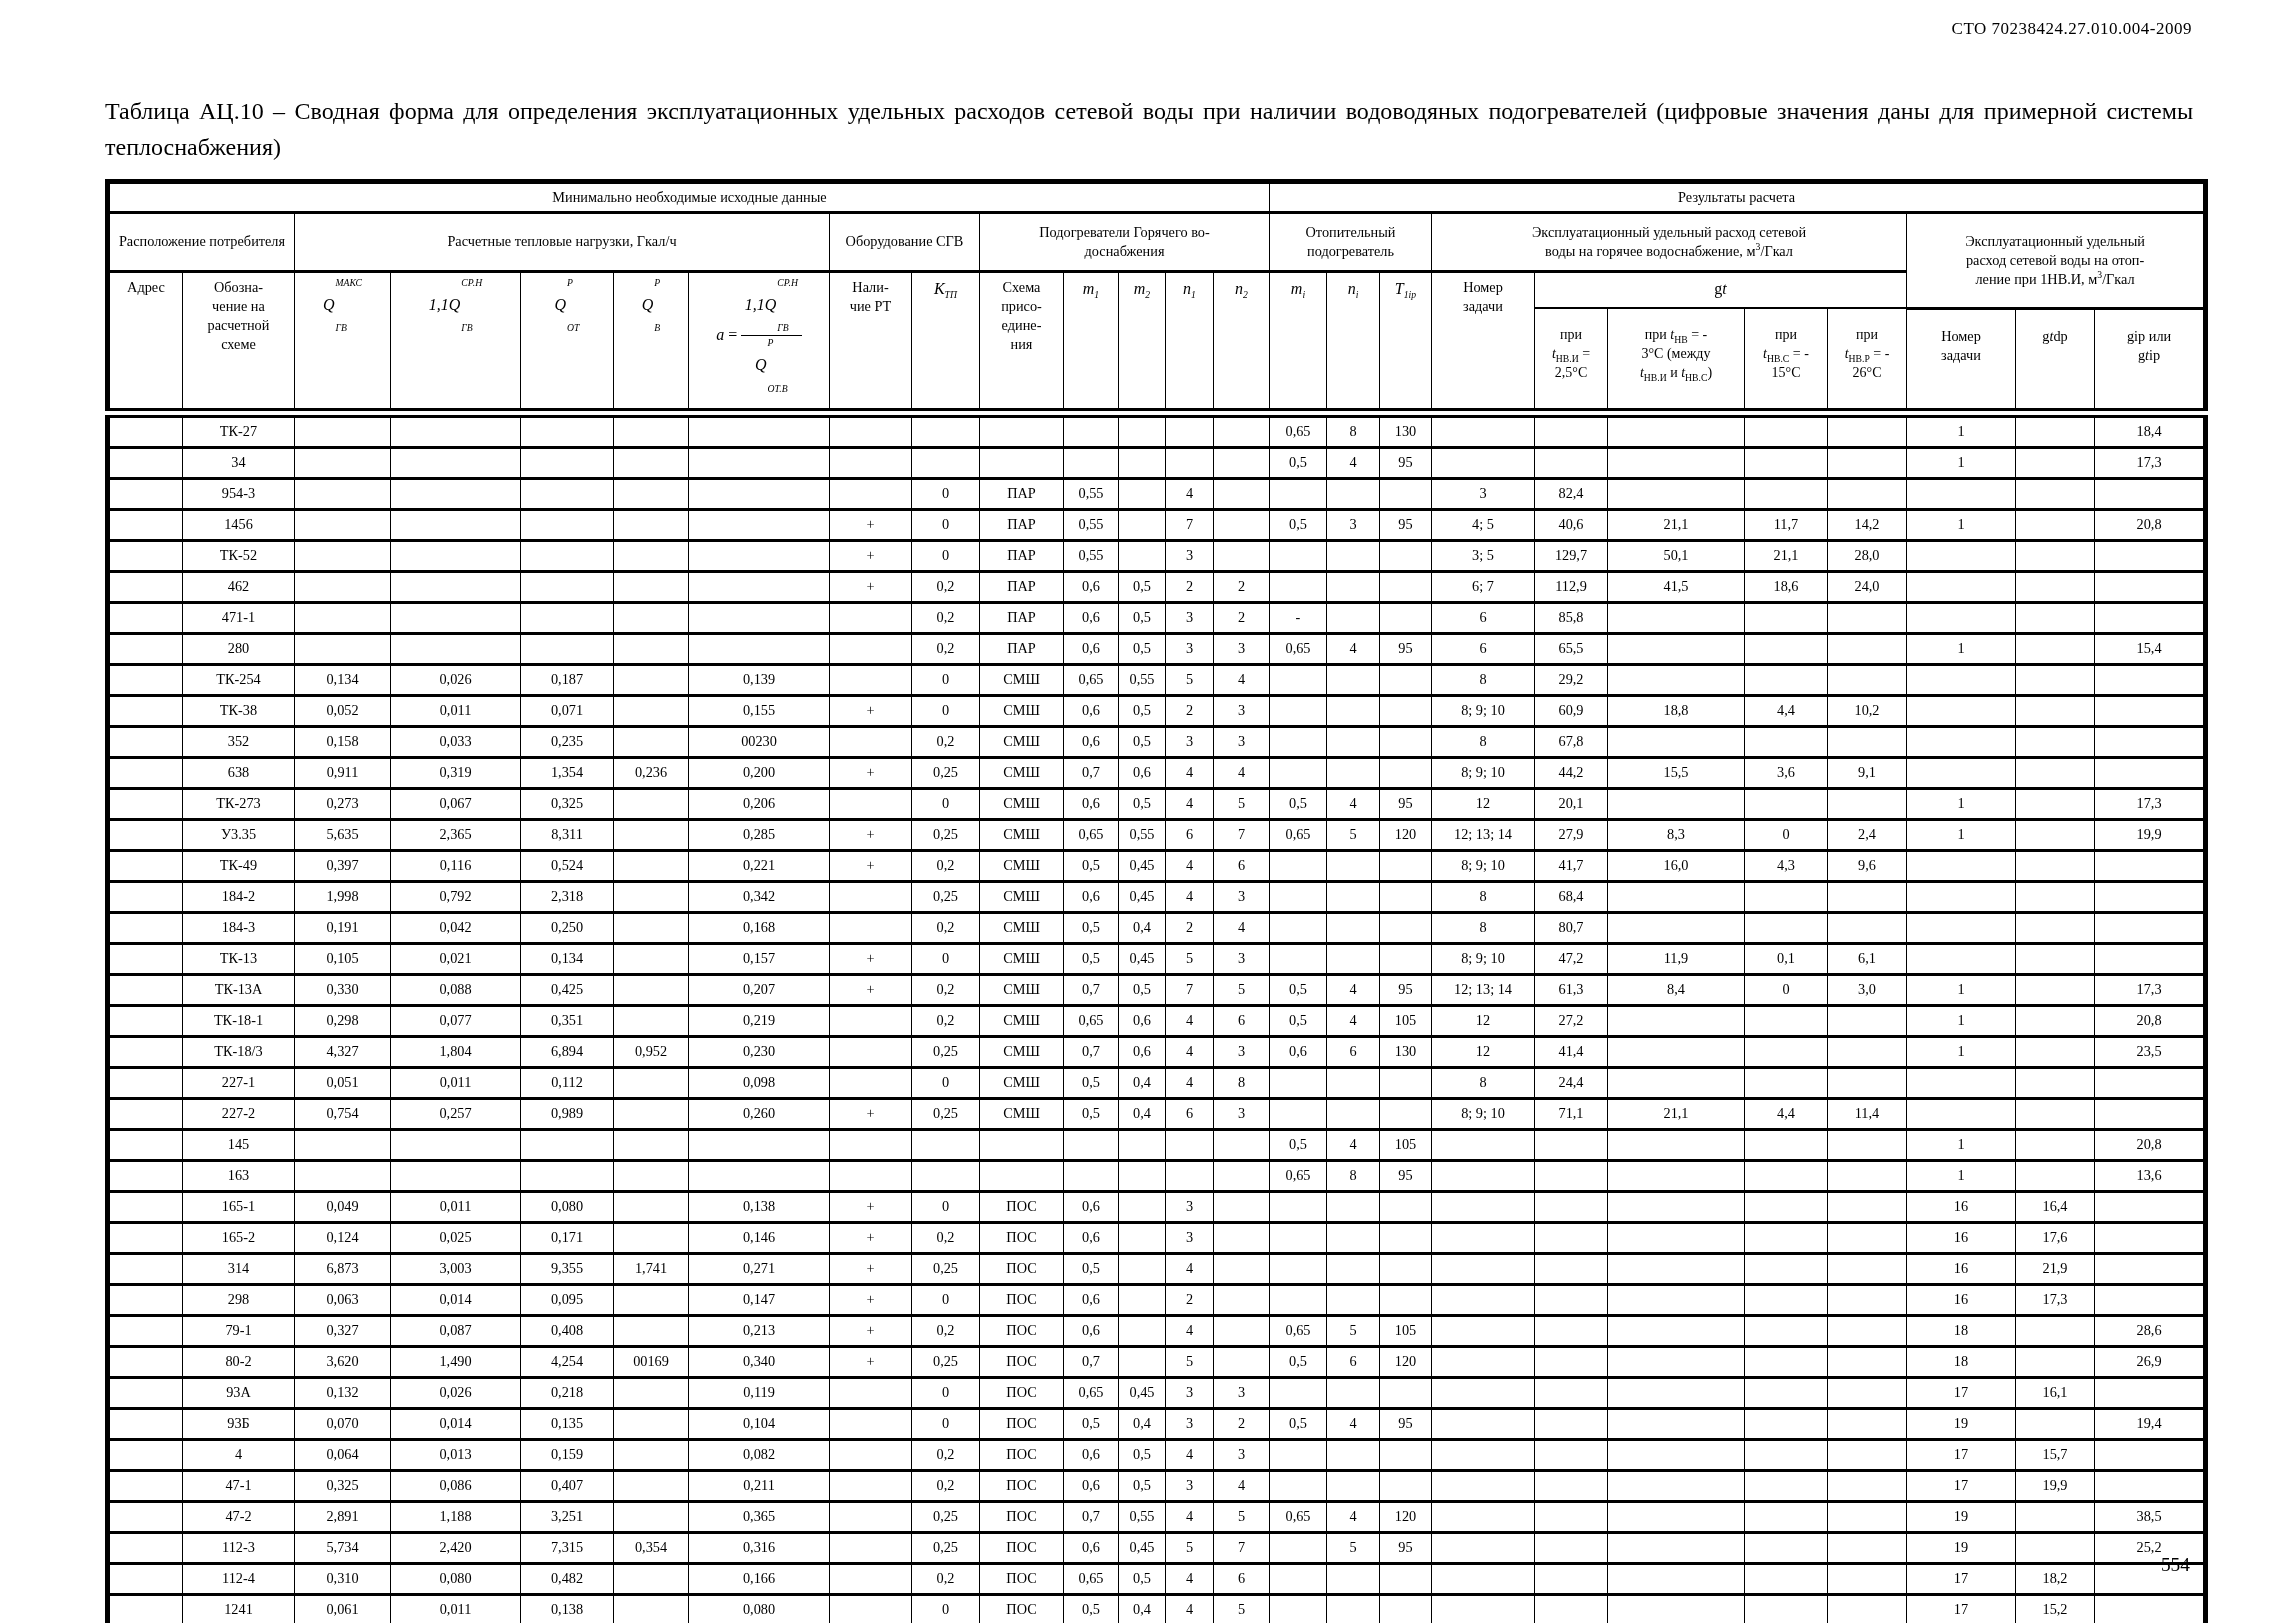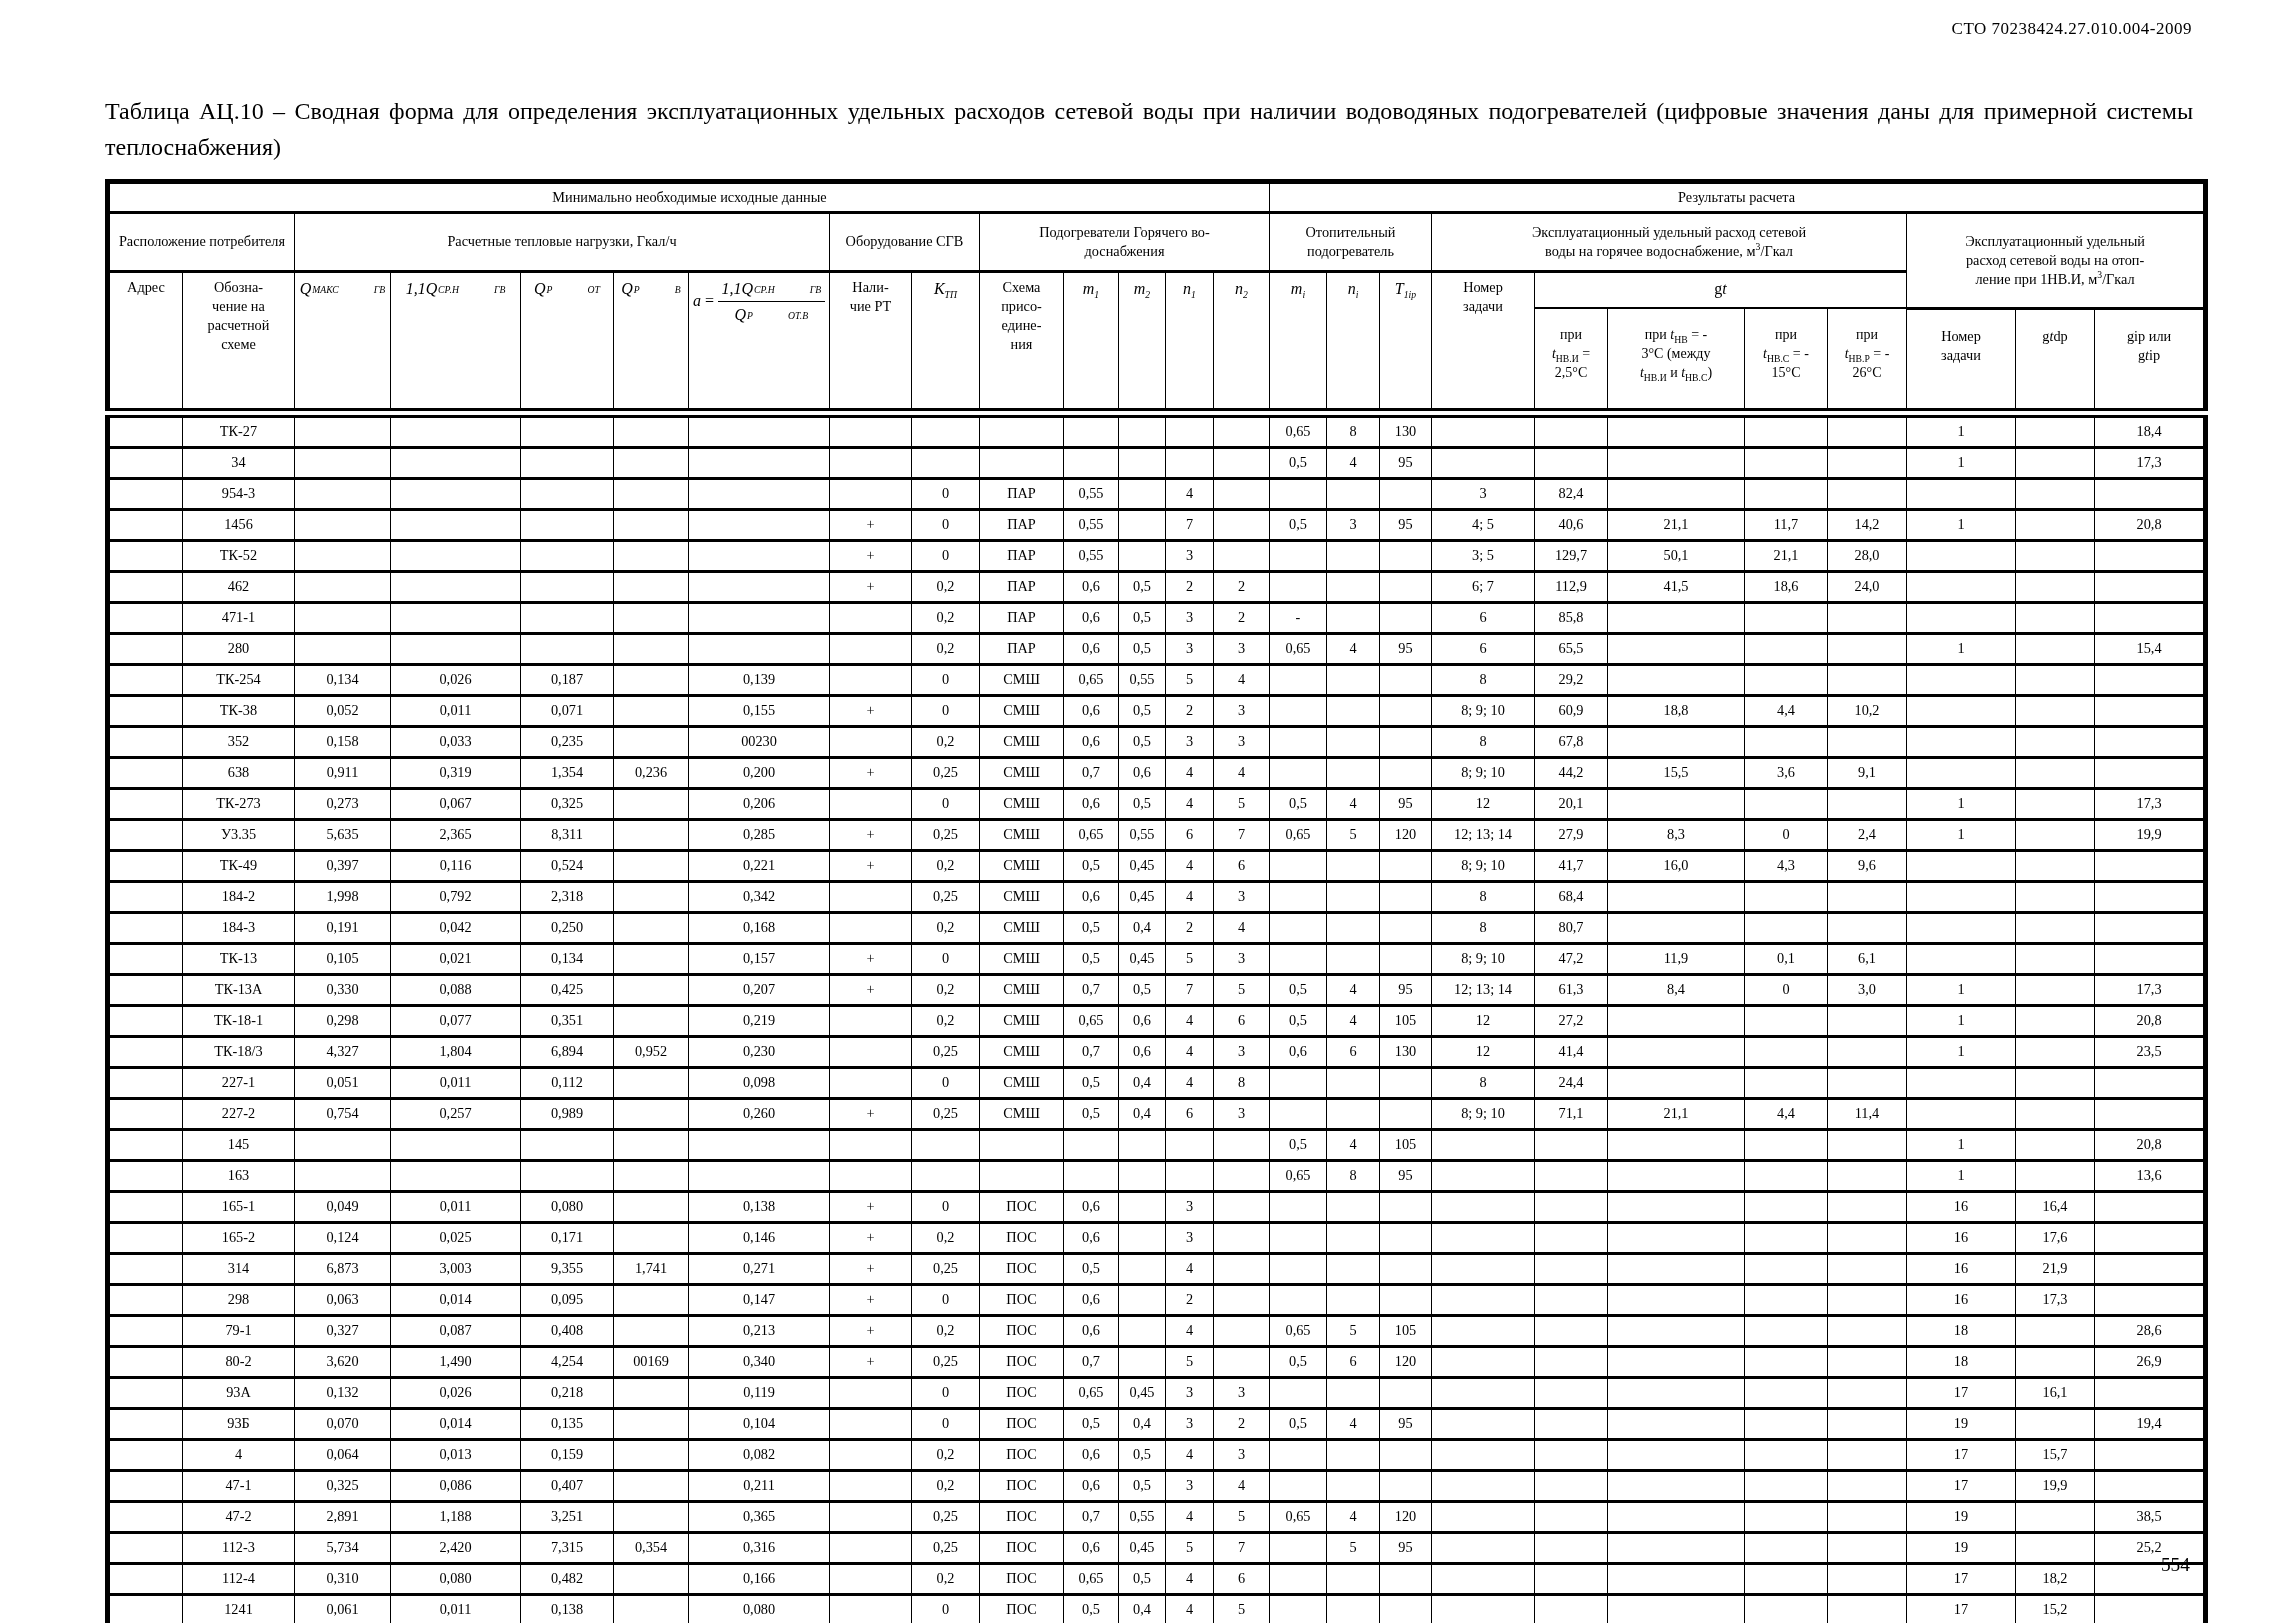--- a/index.html
+++ b/index.html
@@ -17,21 +17,21 @@
   tr.h1 th{height:25.4px;border-bottom-width:3.7px;}
   tr.h2 th{height:54px;border-bottom-width:3.7px;}
   tr.h3 th{vertical-align:top;padding-top:4.6px;}
   tr.h4 th{vertical-align:top;padding-top:17px;height:80px;}
   th.gt-cell{height:29px;border-bottom-width:2.3px !important;vertical-align:middle;padding-top:0;}
   .dbl{border-bottom:10.2px double #000 !important;}
   .lines span{display:block;}
   .mh{font-size:16px;}
   .mh i,.mh sub,.mh sup{font-style:italic;}
   th sub,th sup{font-size:9.7px;line-height:0;}
-  .ss{display:inline-flex;flex-direction:row;text-align:center;font-size:9.7px;line-height:1.08;vertical-align:middle;font-style:italic;margin-left:0.9px;gap:35px;}
+  .ss{display:inline-flex;flex-direction:column;text-align:left;font-size:9.7px;line-height:1.08;vertical-align:middle;font-style:italic;margin-left:0.9px;gap:35px;}
   .frac{display:inline-block;vertical-align:middle;text-align:center;margin-left:3.7px;}
   .frac .num{display:block;border-bottom:1.9px solid #000;padding:0 3.7px 1.9px;}
   .frac .den{display:block;padding-top:1.9px;}
   .tcell{font-size:14px;}
   .tcell i{font-style:italic;}
 </style>
 </head>
 <body>
 
 <div class="page">

